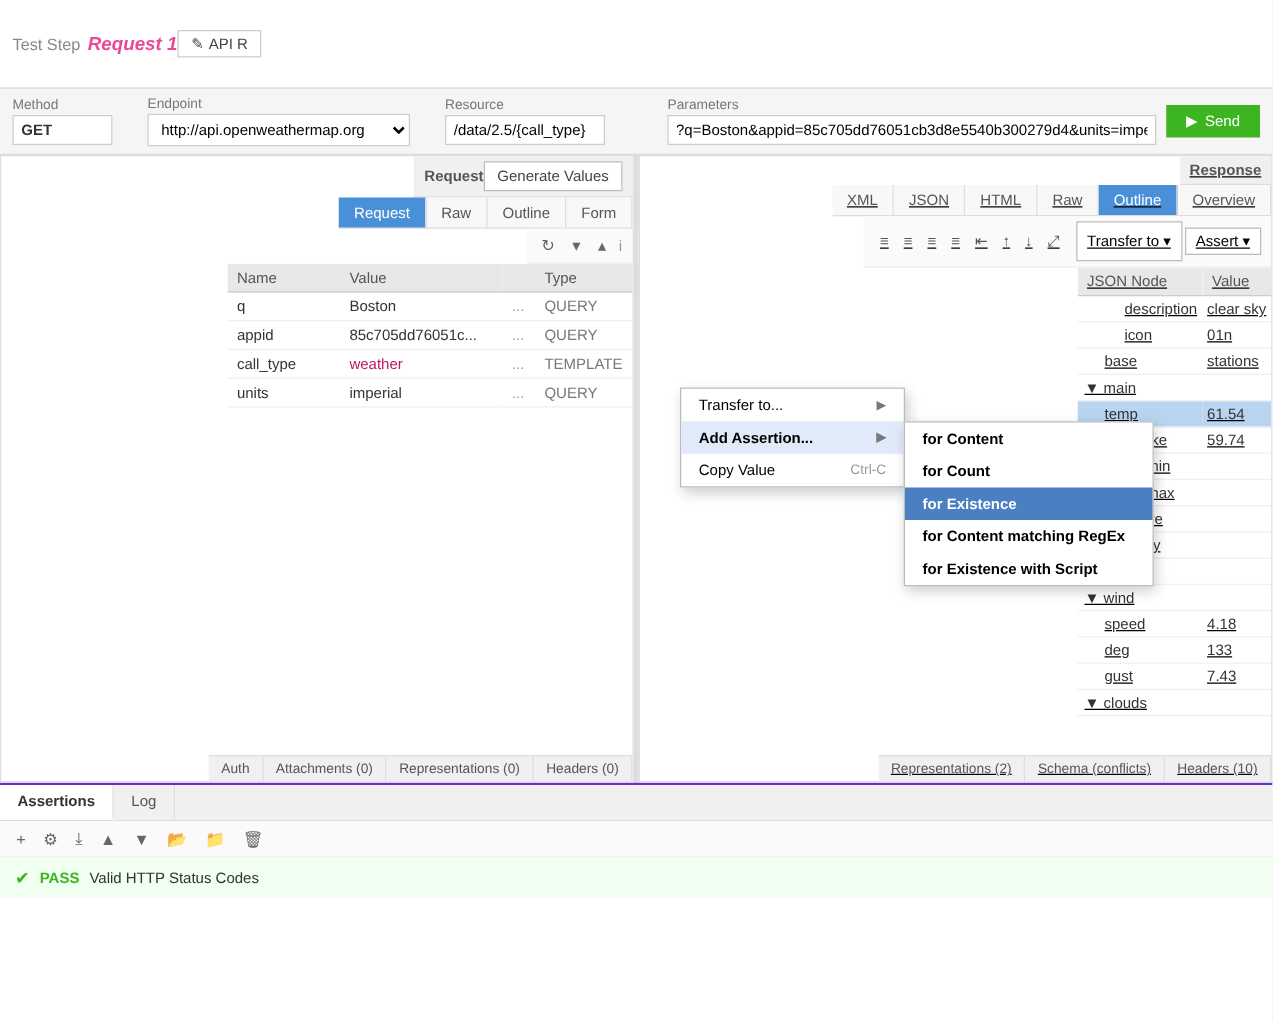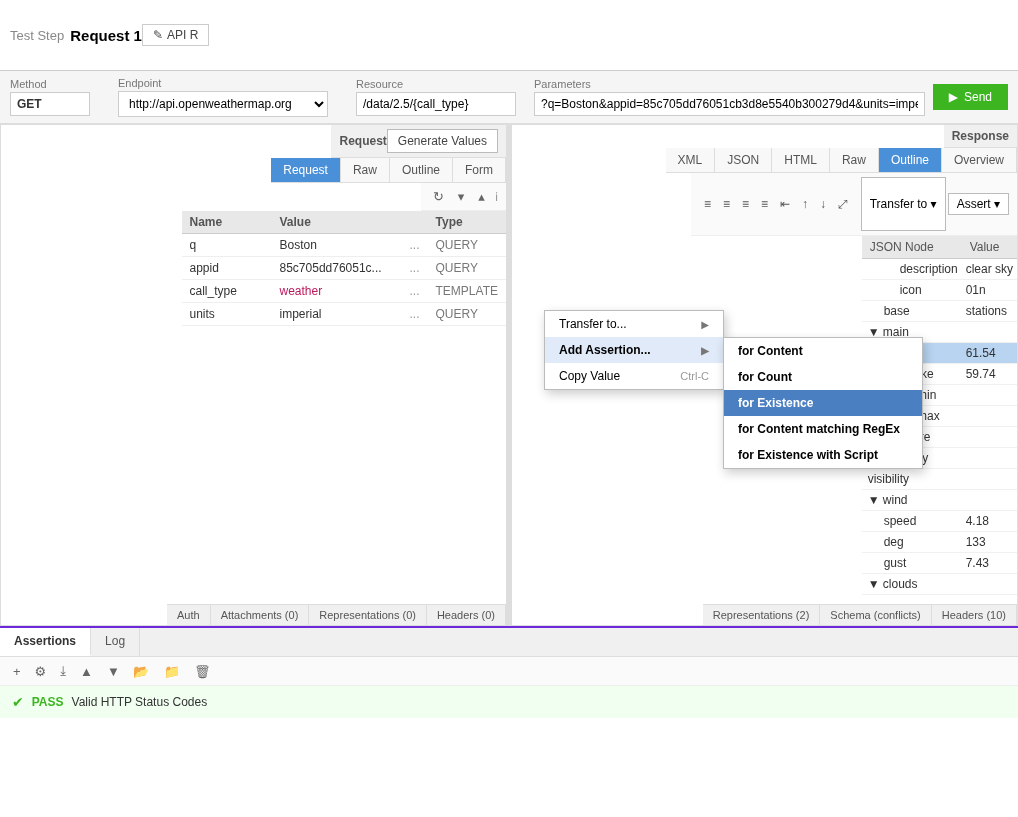--- a/index.html
+++ b/index.html
@@ -8,21 +8,21 @@
     .title-bar {
       background: #fff;
       border-bottom: 1px solid #ccc;
       padding: 24px 10px;
       display: flex;
       align-items: center;
       justify-content: flex-start;
     }
     .title-bar-left { display: flex; align-items: center; gap: 6px; }
     .title-label { color: #888; font-size: 13px; }
-    .title-name { font-size: 15px; font-weight: bold; color: #000000; }
+    .title-name { font-size: 15px; font-weight: bold; color: #ec4899; font-style: italic; }
     .api-btn {
       background: #fff;
       border: 1px solid #ccc;
       padding: 3px 10px;
       cursor: pointer;
       display: flex; align-items: center; gap: 4px;
       font-size: 12px;
       color: #444;
     }
 
@@ -117,21 +117,21 @@
       font-size: 12px;
       color: #444;
     }
 
     .request-table { width: 100%; border-collapse: collapse; }
     .request-table th {
       background: #e8e8e8;
       border-bottom: 1px solid #ccc;
       padding: 4px 8px;
       text-align: left;
-      font-weight: bold;
+      font-weight: normal;
       color: #555;
     }
     .request-table td {
       padding: 4px 8px;
       border-bottom: 1px solid #eee;
       color: #333;
     }
     .col-name { width: 90px; }
     .col-value { width: 130px; }
     .col-dots { width: 20px; color: #999; }
@@ -142,21 +142,21 @@
       align-items: center;
       gap: 2px;
       padding: 4px 8px;
       border-bottom: 1px solid #eee;
       background: #fafafa;
     }
     .resp-icon { cursor: pointer; color: #555; padding: 2px 4px; font-size: 12px; border: 1px solid transparent; }
     .transfer-btn {
       background: #fff;
       border: 1px solid #bbb;
-      padding: 19px 8px;
+      padding: 8px 8px;
       cursor: pointer;
       font-size: 12px;
       display: flex; align-items: center; gap: 3px;
       margin-left: 6px;
     }
     .assert-btn {
       background: #fff;
       border: 1px solid #bbb;
       padding: 3px 8px;
       cursor: pointer;
@@ -296,21 +296,21 @@
     <input class="toolbar-field" style="width: 80px; font-weight: bold; color: rgb(51, 51, 51);" readonly="" value="GET">
   </div>
   <div>
     <div class="toolbar-label">Endpoint</div>
     <select class="toolbar-select" style="width:210px;">
       <option>http://api.openweathermap.org</option>
     </select>
   </div>
   <div>
     <div class="toolbar-label">Resource</div>
-    <input class="toolbar-field" value="/data/2.5/{call_type}" style="width: 160px;">
+    <input class="toolbar-field" value="/data/2.5/{call_type}" style="width: 128px;">
   </div>
   <div>
     <div class="toolbar-label">Parameters</div>
     <input class="toolbar-field" value="?q=Boston&amp;appid=85c705dd76051cb3d8e5540b300279d4&amp;units=imperial" style="width: 100%;">
   </div>
   <button class="send-btn">
     <span>▶</span>
     <span>Send</span>
   </button>
 </div>
@@ -375,21 +375,21 @@
     <div class="panel-bottom-tabs">
       <div class="panel-bottom-tab">Auth</div>
       <div class="panel-bottom-tab">Attachments (0)</div>
       <div class="panel-bottom-tab">Representations (0)</div>
       <div class="panel-bottom-tab">Headers (0)</div>
     </div>
   </div>
 
   <div class="divider"></div>
 
-  <div class="panel response-panel" style="flex:1;">
+  <div class="panel response-panel" style="flex:1;text-decoration:underline;">
     <div style="display:flex; align-items:center; padding:4px 8px; background:#f0f0f0; border-bottom:1px solid #ddd;">
       <span class="panel-header" style="border:none; background:none; padding:0;">Response</span>
     </div>
     <div class="panel-tabs">
       <div class="panel-tab">XML</div>
       <div class="panel-tab">JSON</div>
       <div class="panel-tab">HTML</div>
       <div class="panel-tab">Raw</div>
       <div class="panel-tab active">Outline</div>
       <div class="panel-tab">Overview</div>

